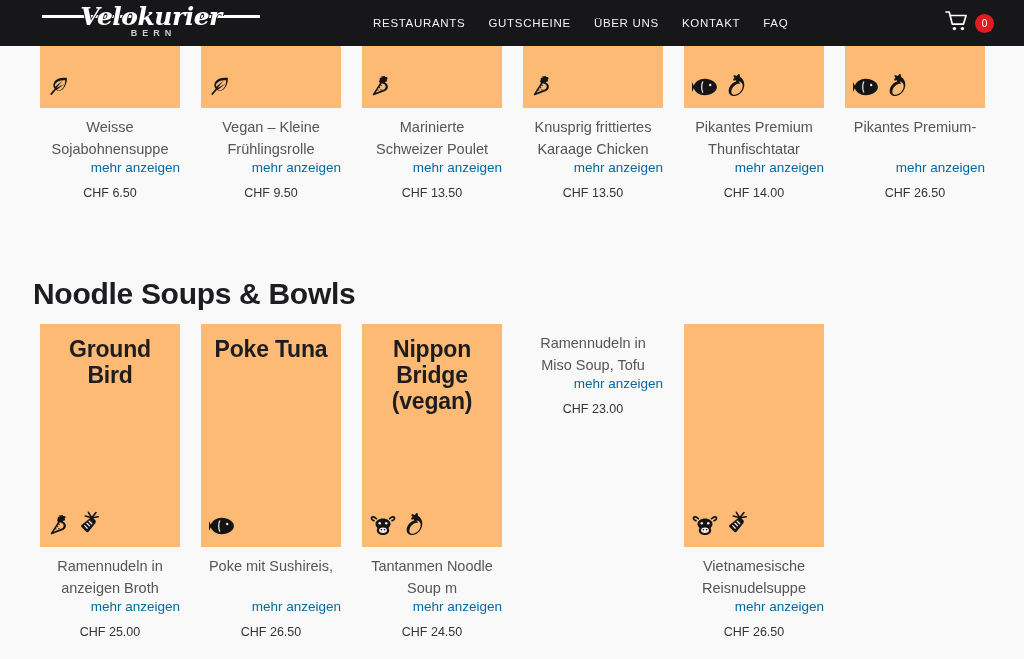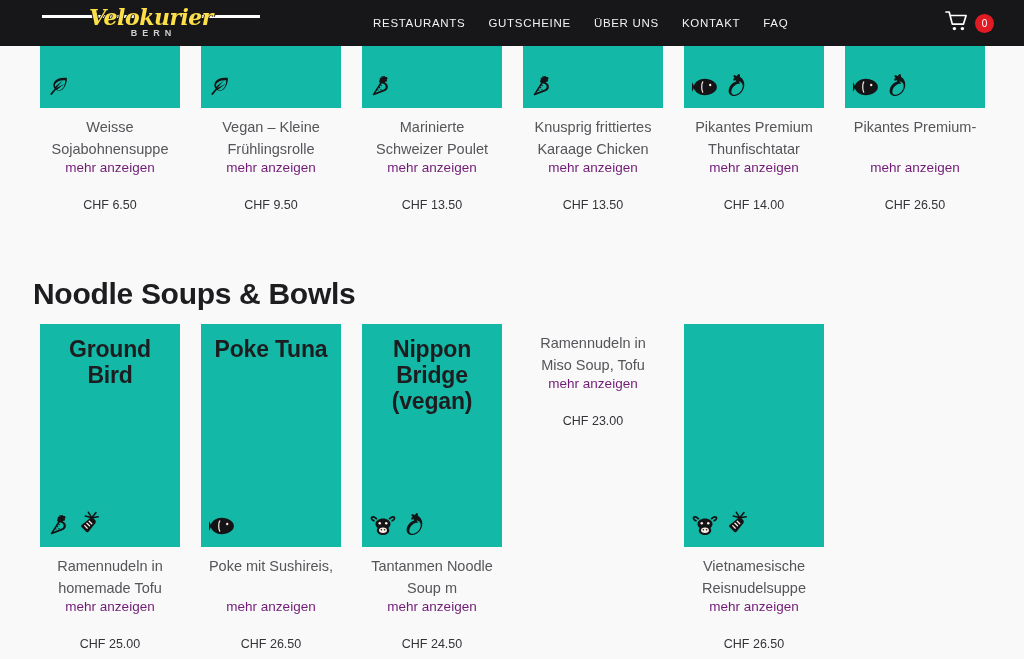--- a/index.html
+++ b/index.html
@@ -45,23 +45,23 @@
     height: 22px;
   }
   .brand-word {
     position: absolute;
     left: 50%;
     top: 0;
     transform: translateX(-50%);
     font-family: "DejaVu Serif", serif;
     font-style: italic;
     font-weight: bold;
-    font-size: 22px;
+    font-size: 25px;
     letter-spacing: -0.5px;
-    color: #fde047;
+    color: #ffffff;
     white-space: nowrap;
     line-height: 22px;
     text-shadow: 1px 0 0 #17171a, -1px 0 0 #17171a;
     z-index: 2;
   }
   .brand-rule {
     position: absolute;
     height: 3px;
     background: #ffffff;
     top: 9px;
@@ -146,21 +146,21 @@
   .card {
     width: 140px;
     display: flex;
     flex-direction: column;
     cursor: pointer;
   }
 
   .card-media {
     position: relative;
     width: 140px;
-    background: #14b8a6;
+    background: #fdba74;
     overflow: hidden;
   }
   .row1 .card-media { height: 170px; }
   .row2 .card-media { height: 223px; }
 
   .card-media-title {
     position: absolute;
     left: 0; right: 0;
     top: 12px;
     padding: 0 8px;
@@ -194,34 +194,34 @@
     position: relative;
   }
   .card-title .clip {
     display: block;
     max-height: 44px;
     overflow: hidden;
   }
 
   .more-link {
     display: block;
-    text-align: center;
+    text-align: right;
     font-size: 13.5px;
     line-height: 18px;
-    color: #701a75;
+    color: #0369a1;
     text-decoration: none;
     margin-top: -1px;
   }
 
   .card-price {
     text-align: center;
     font-size: 12.5px;
     line-height: 18px;
     color: #333338;
-    margin-top: 19px;
+    margin-top: 7px;
     font-weight: normal;
   }
 
   
   .section-heading {
     position: absolute;
     left: 33px;
     top: 276px;
     font-size: 30px;
     line-height: 36px;
@@ -355,21 +355,21 @@
         <circle cx="12.1" cy="11.5" r=".75" fill="#141417"></circle>
       </svg></span>
             <span class="badge-icon"><svg width="24" height="26" viewBox="0 0 24 26" aria-hidden="true">
         <path d="M12.8 7.8 9.4 2.3M12.8 7.8 17 2.6M12.8 7.8l6.4-1.1M12.8 7.8 6.3 6.1" stroke="#141417" stroke-width="1.6" stroke-linecap="round"></path>
         <path fill="#141417" d="M14.5 8.3c-.9-.9-2.3-1-3.3-.2L2.6 14.9a1.4 1.4 0 0 0-.1 2.1l4.9 4.9c.6.6 1.5.6 2.1-.1l6.8-8.6c.8-1 .7-2.4-.2-3.3l-1.6-1.6Z"></path>
         <path d="M7.9 13.2l2.6 2.6M5.7 15.6l2.6 2.6M10.2 11.2l2.6 2.6" stroke="#faebe5" stroke-width="1.25" stroke-linecap="round"></path>
       </svg></span>
           </div>
         </div>
         <div class="card-title">
-          <span class="clip">Ramennudeln in homemade Tofu</span>
+          <span class="clip">Ramennudeln in anzeigen Broth</span>
         </div>
         <a class="more-link" href="#">mehr anzeigen</a>
         <div class="card-price">CHF 25.00</div>
       </div>
       <div class="card">
         <div class="card-media">
           <div class="card-media-title">Poke Tuna</div>
           <div class="badges">
             <span class="badge-icon"><svg width="26" height="20" viewBox="0 0 28 20" aria-hidden="true">
         <path fill="#141417" d="M13.6 1.2C8 1.2 3.4 4.4 2 8.7L.4 5.4a.8.8 0 0 0-1.5.5l.6 4.1-.6 4.1a.8.8 0 0 0 1.5.5L2 11.3c1.4 4.3 6 7.5 11.6 7.5 7.3 0 13.2-4 13.2-8.8S20.9 1.2 13.6 1.2Z"></path>

